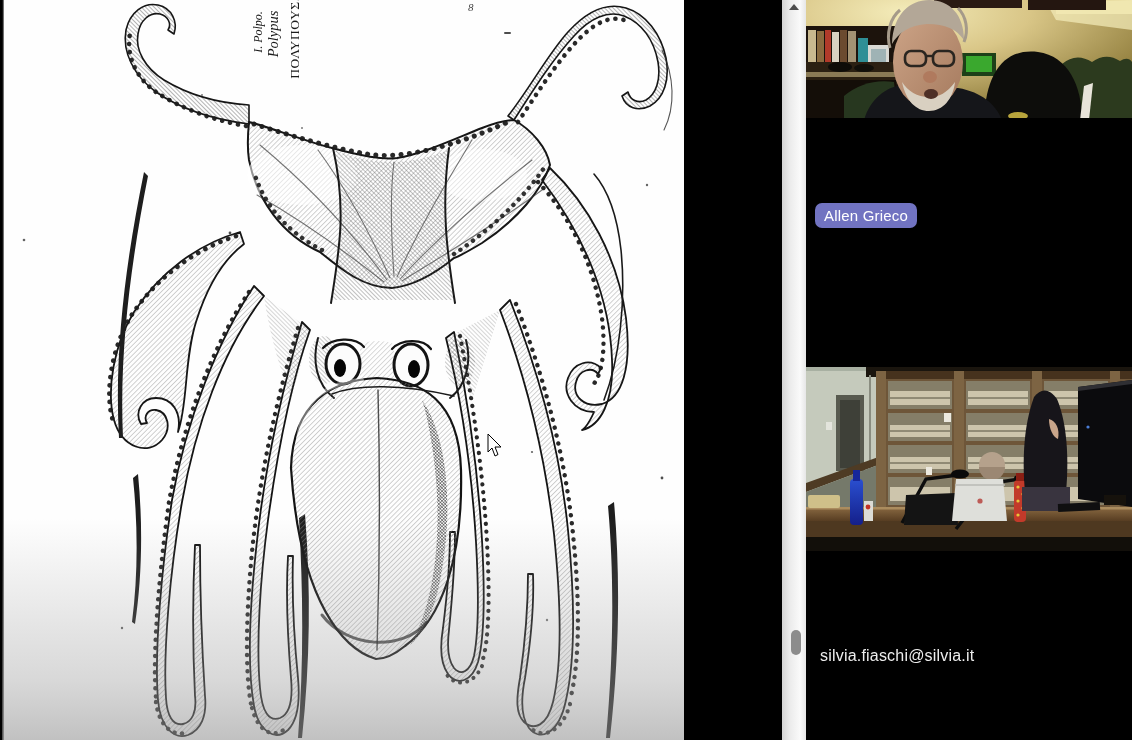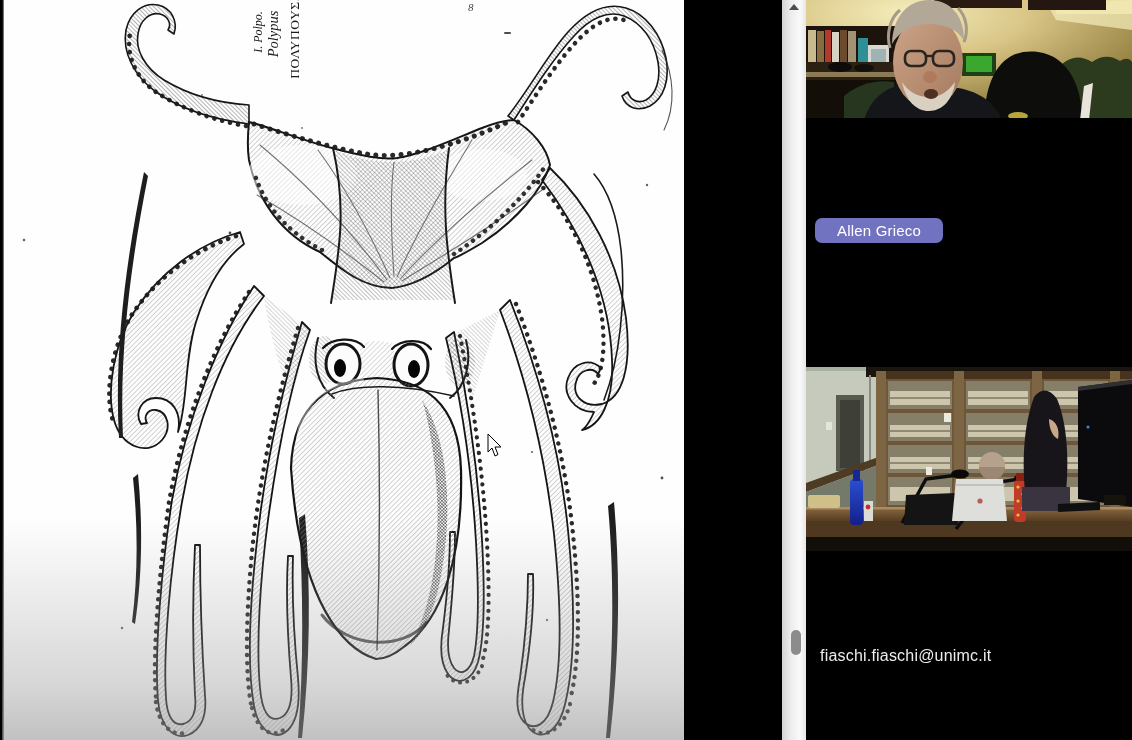--- a/index.html
+++ b/index.html
@@ -27,23 +27,23 @@
     background:#8c8c8c;border-radius:5px;
   }
   
   #participants-strip{
     position:absolute;left:806px;top:0;width:326px;height:740px;background:#000;
   }
   .video-tile{position:absolute;left:0;width:326px;overflow:hidden;background:#000;}
   #video-tile-1{top:0;height:120px;}
   #video-tile-2{top:367px;height:184px;}
   #participant-name-badge{
-    position:absolute;left:9px;top:218px;
+    position:absolute;left:9px;top:203px;
     background:#7173c1;color:#fff;font-size:15px;line-height:19px;
-    padding:3px 22px;border-radius:7px;letter-spacing:.2px;
+    padding:3px 9px;border-radius:7px;letter-spacing:.2px;
     white-space:nowrap;
   }
   #participant-email-label{
     position:absolute;left:14px;top:647px;color:#ededed;font-size:16px;
     letter-spacing:.2px;white-space:nowrap;
   }
   svg{display:block;}
 </style>
 </head>
 <body>
@@ -421,14 +421,14 @@
       <rect x="216" y="120" width="48" height="24" fill="#39343f"></rect>
 
       <polygon points="272,20 326,13 326,140 272,132" fill="#0b0b0d"></polygon>
       <polygon points="272,20 326,13 326,17 272,24" fill="#2f2f33"></polygon>
       <circle cx="282" cy="60" r="1.6" fill="#4a7dd6"></circle>
       <rect x="252" y="136" width="42" height="8" fill="#0f0f10" transform="rotate(-3 273 140)"></rect>
       <rect x="298" y="128" width="22" height="10" fill="#16120c"></rect>
     </svg>
   </div>
 
-  <div id="participant-email-label">fiaschi.fiaschi@unimc.it</div>
+  <div id="participant-email-label">silvia.fiaschi@silvia.it</div>
 </div>
 
 </body></html>

